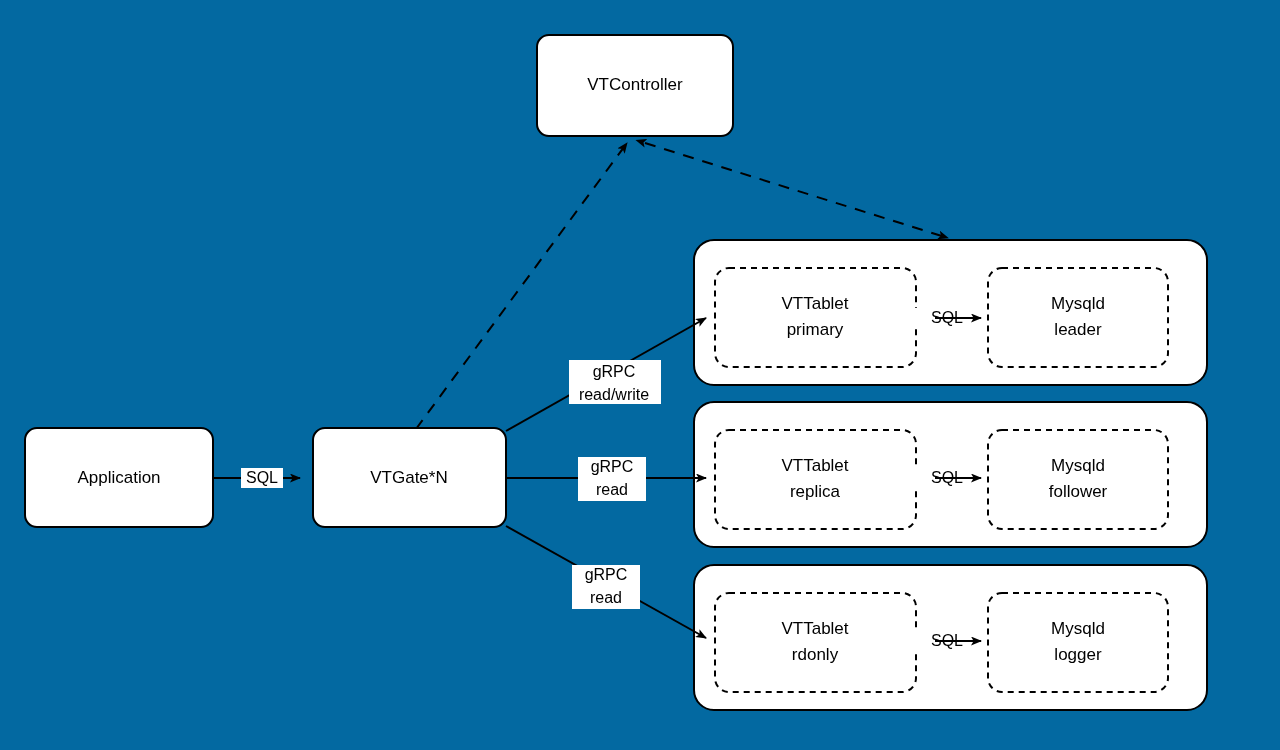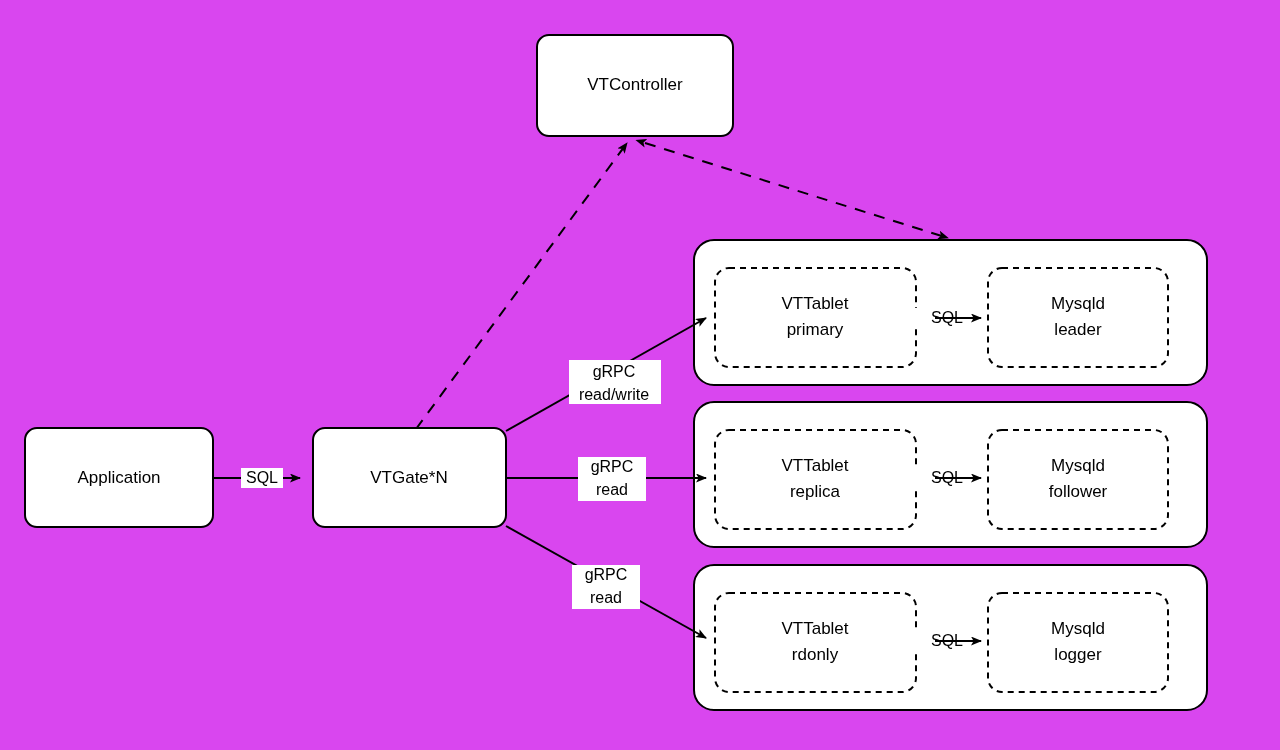--- a/index.html
+++ b/index.html
@@ -10,21 +10,21 @@
   body {
     width: 1280px;
     height: 750px;
     overflow: hidden;
     font-family: "Liberation Sans", sans-serif;
   }
   #diagram-root {
     position: relative;
     width: 1280px;
     height: 750px;
-    background: #d946ef;
+    background: #0369a1;
   }
   svg.diagram-canvas {
     display: block;
     width: 1280px;
     height: 750px;
   }
   .node-shape {
     fill: #ffffff;
     stroke: #000000;
     stroke-width: 2;

